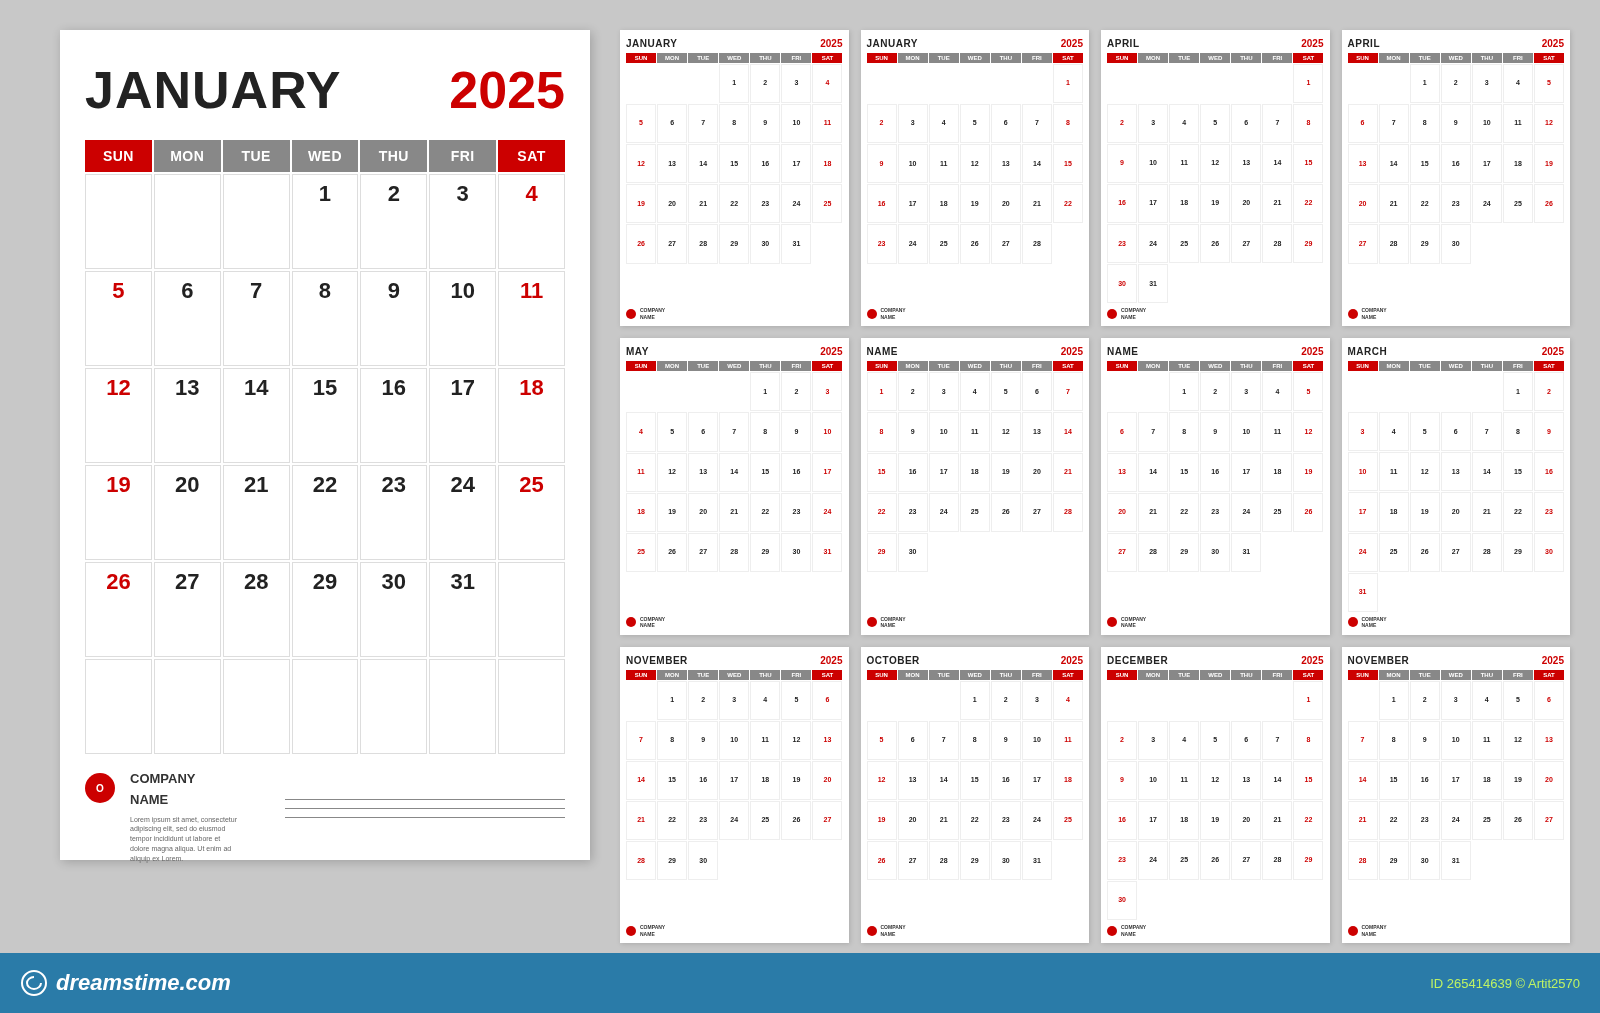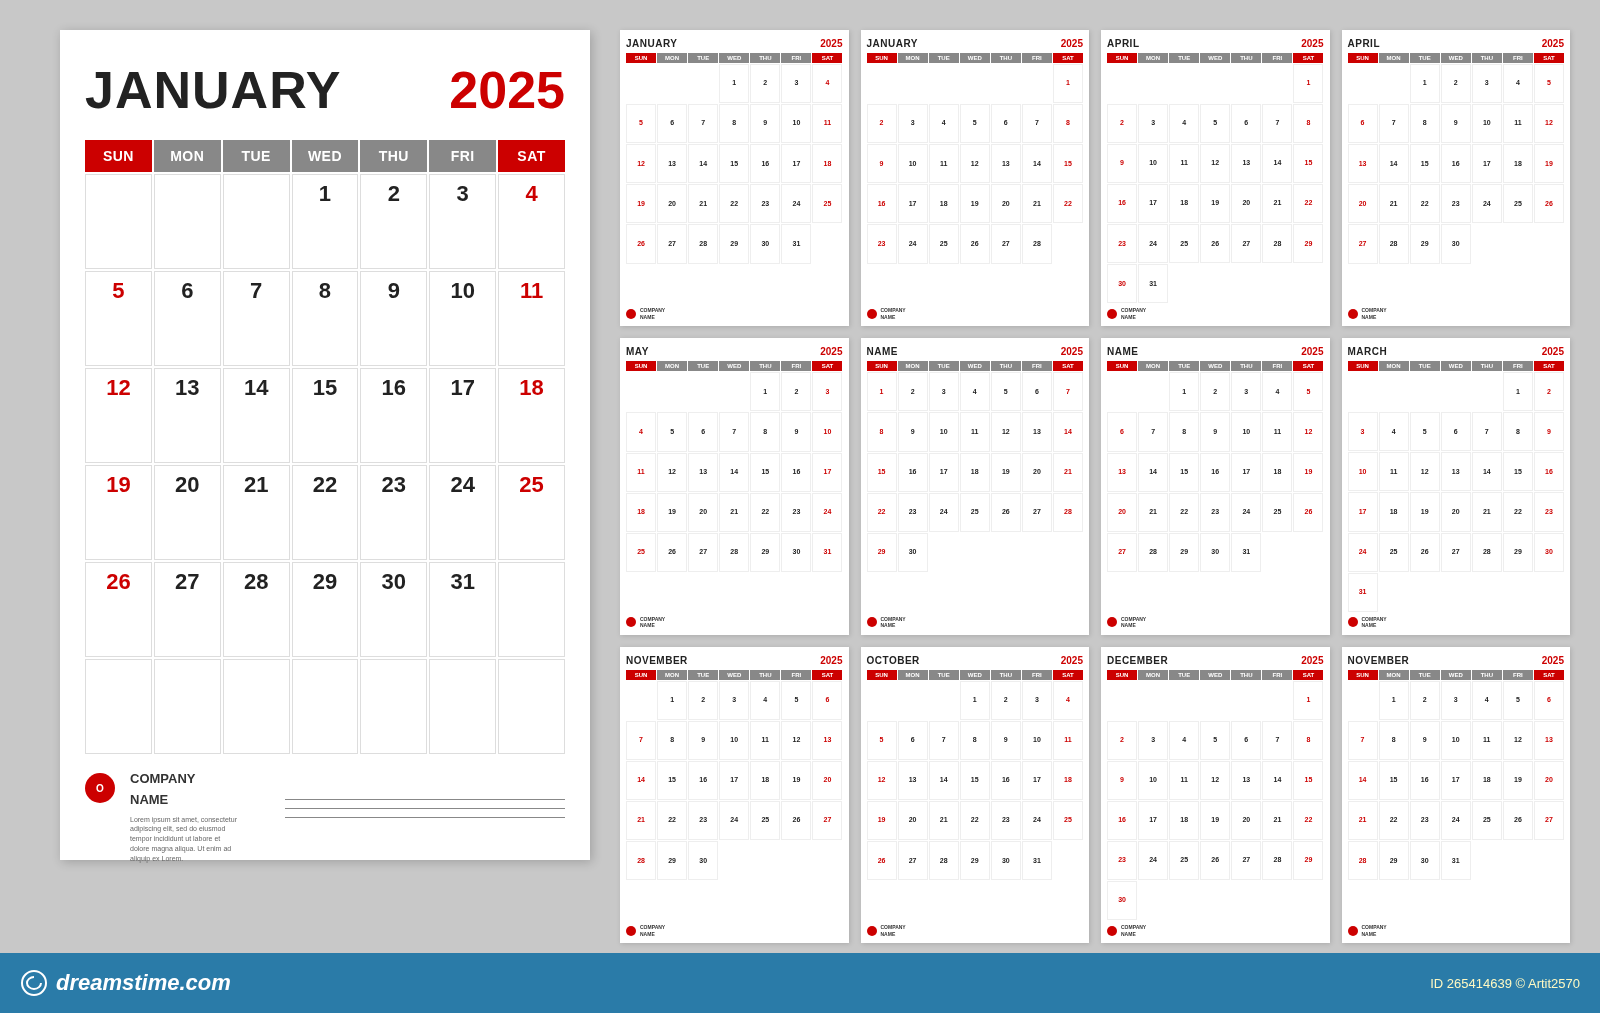--- a/index.html
+++ b/index.html
@@ -31,21 +31,21 @@
       align-items: center;
       gap: 8px;
     }
     .dreamstime-logo {
       color: white;
       font-size: 22px;
       font-weight: bold;
       font-style: italic;
     }
     .dreamstime-bar .dt-right {
-      color: #fef9c3;
+      color: #bef264;
       font-size: 13px;
     }
 
     
     .main-calendar {
       position: absolute;
       left: 60px;
       top: 30px;
       width: 530px;
       height: 830px;

